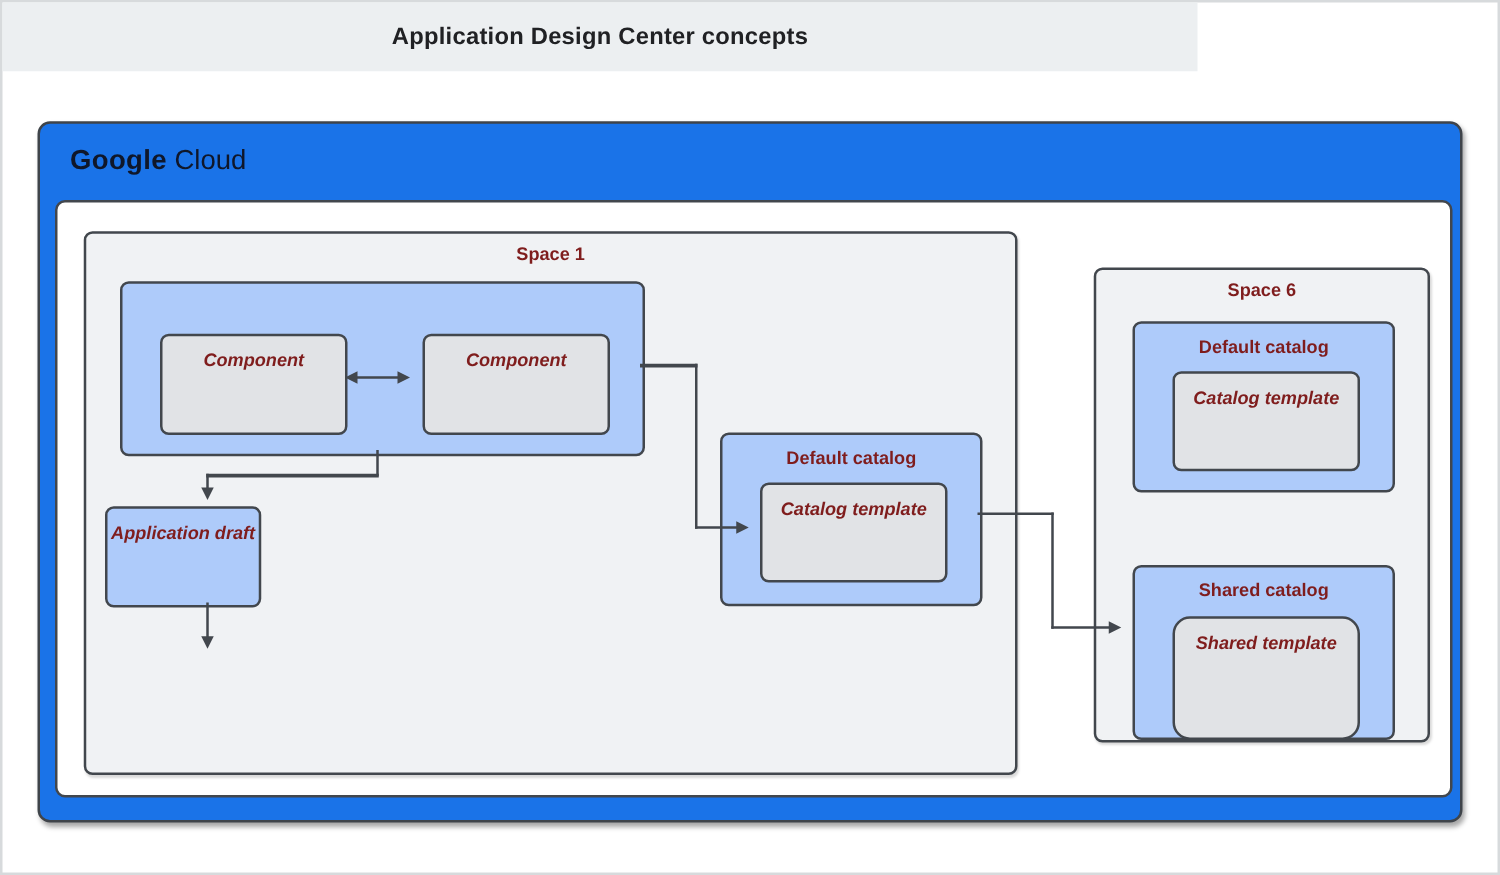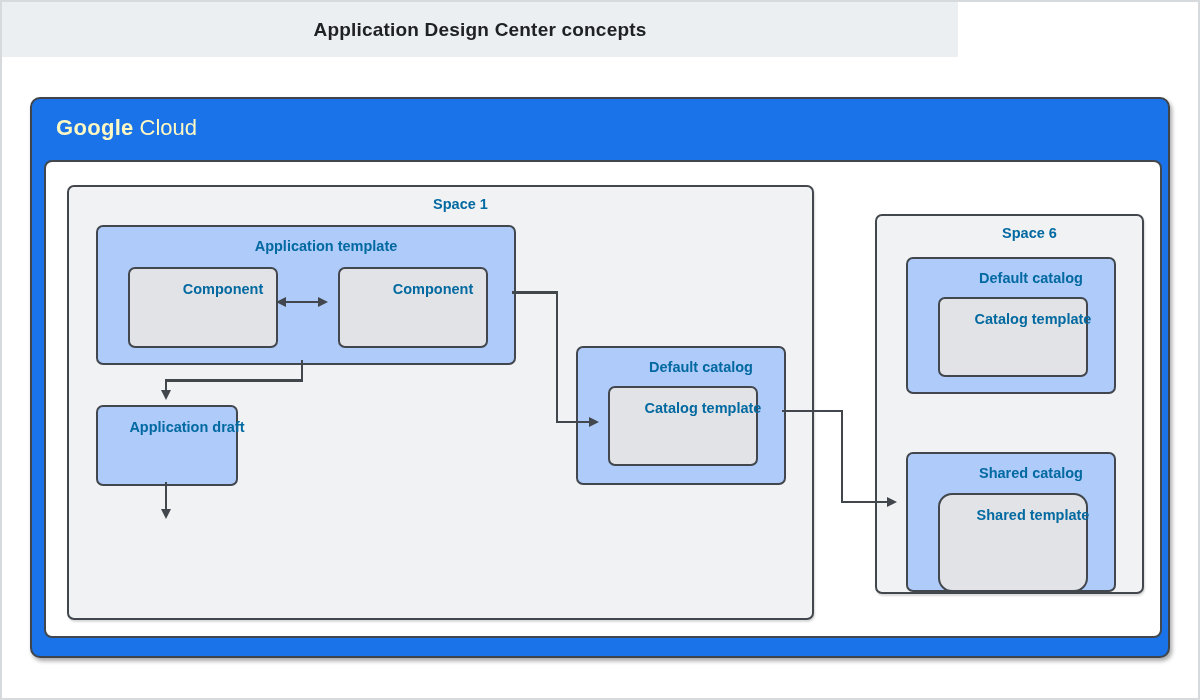--- a/index.html
+++ b/index.html
@@ -26,45 +26,45 @@
   .gc-container{
     position:absolute;left:28px;top:95px;width:1140px;height:561px;
     box-sizing:border-box;
     background:#1a73e8;
     border:2px solid #3f444a;
     border-radius:10px;
     box-shadow:2px 3px 4px rgba(0,0,0,.35);
   }
   .gc-brand{
     position:absolute;left:24px;top:14px;
-    color:#fef9c3;font-size:22px;line-height:30px;white-space:nowrap;text-align:right;
+    color:#0f172a;font-size:22px;line-height:30px;white-space:nowrap;text-align:right;
   }
   .gc-brand .b1{font-weight:700;letter-spacing:.3px;}
   .gc-brand .b2{font-weight:400;margin-left:6px;}
   
   .canvas{
     position:absolute;left:12px;top:61px;width:1118px;height:478px;
     box-sizing:border-box;
     background:#ffffff;
     border:2px solid #42474d;
     border-radius:8px;
   }
   
   .box{
     position:absolute;box-sizing:border-box;
     border:2px solid #42474d;border-radius:7px;
   }
   .box-label{
     width:100%;text-align:center;
-    font-size:14.5px;font-weight:700;color:#0369a1;padding-left:20px;
+    font-size:14.5px;font-weight:700;color:#7f1d1d;
   }
   .space-box{background:#f0f2f4;box-shadow:1px 2px 2px rgba(0,0,0,.15);}
   .blue-box{background:#aecbfa;}
   .gray-box{background:#e1e3e6;}
-  .pt9{padding-top:9px;}  .pt11{padding-top:11px;}  .pt12{padding-top:12px;}
+  .pt9{padding-top:9px;}  .pt11{padding-top:11px;}  .pt12{padding-top:12px;font-style:italic;}
   
   .seg{position:absolute;background:#42474d;z-index:6;}
   .seg.h{height:2.5px;}
   .seg.v{width:2.5px;}
   .arr{position:absolute;width:0;height:0;border-style:solid;z-index:6;}
   .arr.right{border-width:5.5px 0 5.5px 10px;border-color:transparent transparent transparent #42474d;}
   .arr.left{border-width:5.5px 10px 5.5px 0;border-color:transparent #42474d transparent transparent;}
   .arr.down{border-width:10px 5.5px 0 5.5px;border-color:#42474d transparent transparent transparent;}
 </style>
 </head>
@@ -80,30 +80,29 @@
     <div class="gc-brand">
       <span class="b1">Google</span><span class="b2">Cloud</span>
     </div>
 
     <div class="canvas">
 
       <div class="box space-box" style="left:21px;top:23px;width:747px;height:435px;">
         <div class="box-label pt9">Space 1</div>
 
         <div class="box blue-box" style="left:27px;top:38px;width:420px;height:140px;">
-          <div class="box-label pt11">Application template</div>
           <div class="box gray-box" style="left:30px;top:40px;width:150px;height:81px;">
             <div class="box-label pt12">Component</div>
           </div>
           <div class="box gray-box" style="left:240px;top:40px;width:150px;height:81px;">
             <div class="box-label pt12">Component</div>
           </div>
         </div>
 
-        <div class="box blue-box" style="left:27px;top:218px;width:142px;height:81px;">
+        <div class="box blue-box" style="left:15px;top:218px;width:125px;height:81px;">
           <div class="box-label pt12">Application draft</div>
         </div>
 
 
         <div class="box blue-box" style="left:507px;top:159px;width:210px;height:139px;">
           <div class="box-label pt11">Default catalog</div>
           <div class="box gray-box" style="left:30px;top:38px;width:150px;height:80px;">
             <div class="box-label pt12">Catalog template</div>
           </div>
         </div>

